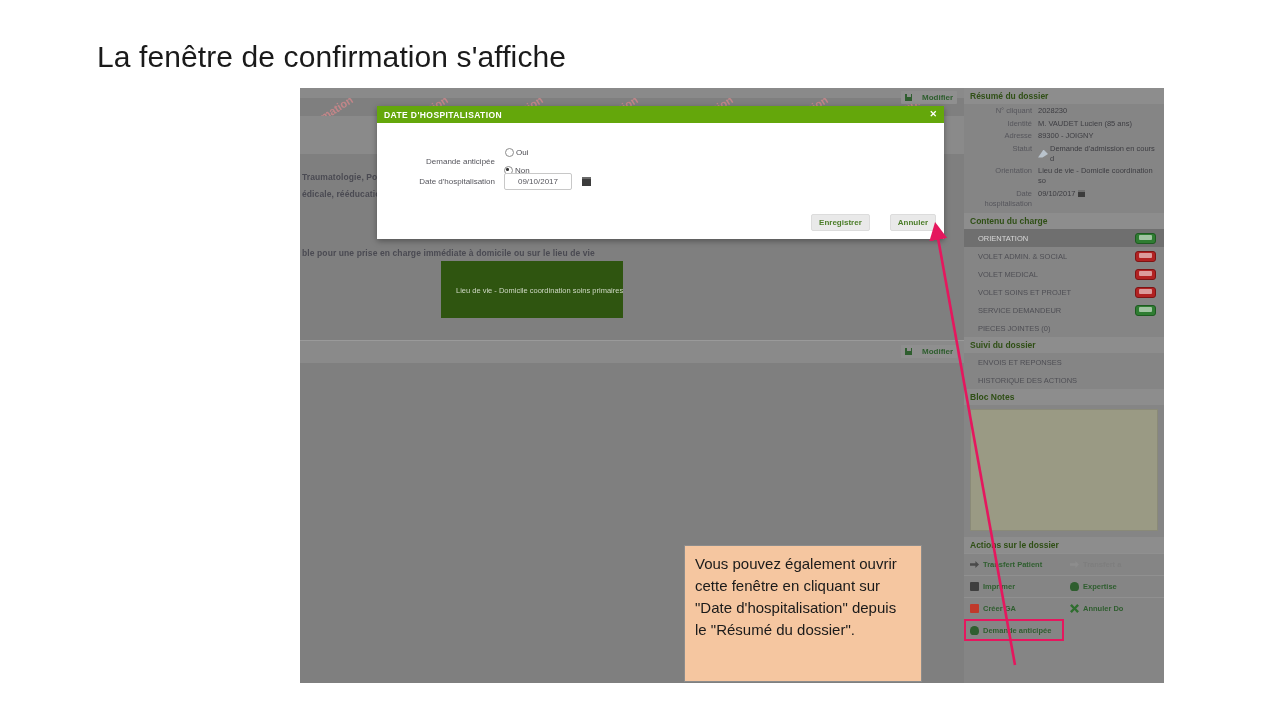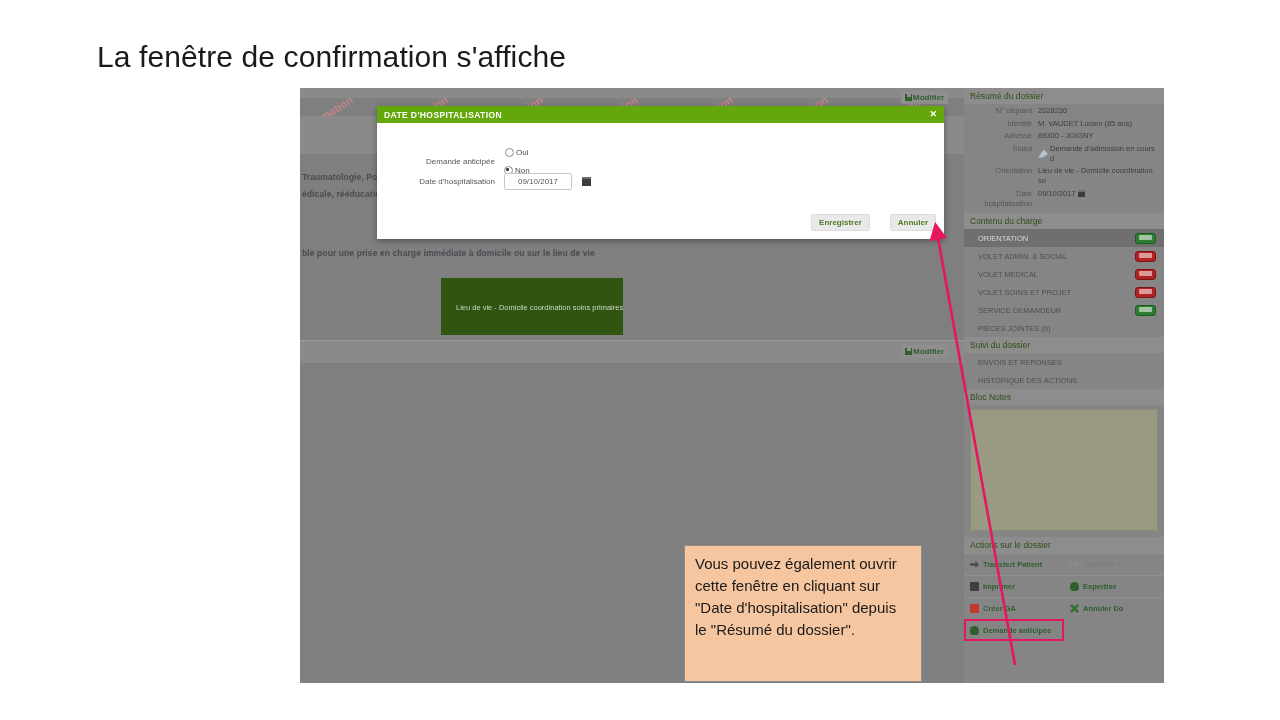--- a/index.html
+++ b/index.html
@@ -35,31 +35,31 @@
     position:absolute;left:0;top:0;width:664px;height:595px;
   }
   .bg-panel{
     position:absolute;background:#8a8a8a;
   }
   .bg-text{
     position:absolute;color:#4a4a52;font-size:8.5px;font-weight:700;
     white-space:nowrap;letter-spacing:.1px;
   }
   #green-box{
-    position:absolute;left:141px;top:190px;width:182px;height:57px;
+    position:absolute;left:141px;top:173px;width:182px;height:57px;
     background:#2f5510;
   }
   #green-box span{
     position:absolute;left:15px;top:25px;color:#cfd8c4;font-size:7.5px;
     white-space:nowrap;
   }
   .modifier-btn{
     position:absolute;height:13px;background:#8f8f8f;
     color:#2e5e2e;font-size:8px;font-weight:700;
-    display:flex;align-items:center;gap:1px;padding:0 4px;
+    display:flex;align-items:center;gap:10px;padding:0 4px;
     border-radius:1px;
   }
   .disk-icon{
     width:7px;height:7px;background:#2f5e2f;position:relative;flex:0 0 auto;
   }
   .disk-icon::after{
     content:"";position:absolute;left:1.5px;top:0;width:4px;height:3px;background:#8f8f8f;
   }
   .hrule{position:absolute;background:#9a9a9a;height:1px;}
 
@@ -112,21 +112,21 @@
     background:#e9e9e9;color:#4b7d28;font-size:8px;font-weight:700;
     padding:3px 7px;border:1px solid #dcdcdc;border-radius:2px;cursor:pointer;
   }
 
   
   #sidebar{
     position:absolute;left:664px;top:0;width:200px;height:595px;
     background:#858585;
   }
   .sb-head{
-    color:#2f4f15;font-size:8.5px;font-weight:400;padding:3px 6px;
+    color:#2f4f15;font-size:8.5px;font-weight:700;padding:3px 6px;
     background:#8d8d8d;
   }
   .sb-table{padding:2px 4px 2px 4px;}
   .sb-row{display:flex;font-size:7.5px;line-height:10px;margin-bottom:2.5px;}
   .sb-key{
     width:64px;flex:0 0 auto;text-align:right;padding-right:6px;
     color:#56565c;
   }
   .sb-val{color:#3d3d42;flex:1;overflow:hidden;}
   .sb-val .with-ic{display:flex;align-items:center;gap:2px;}

